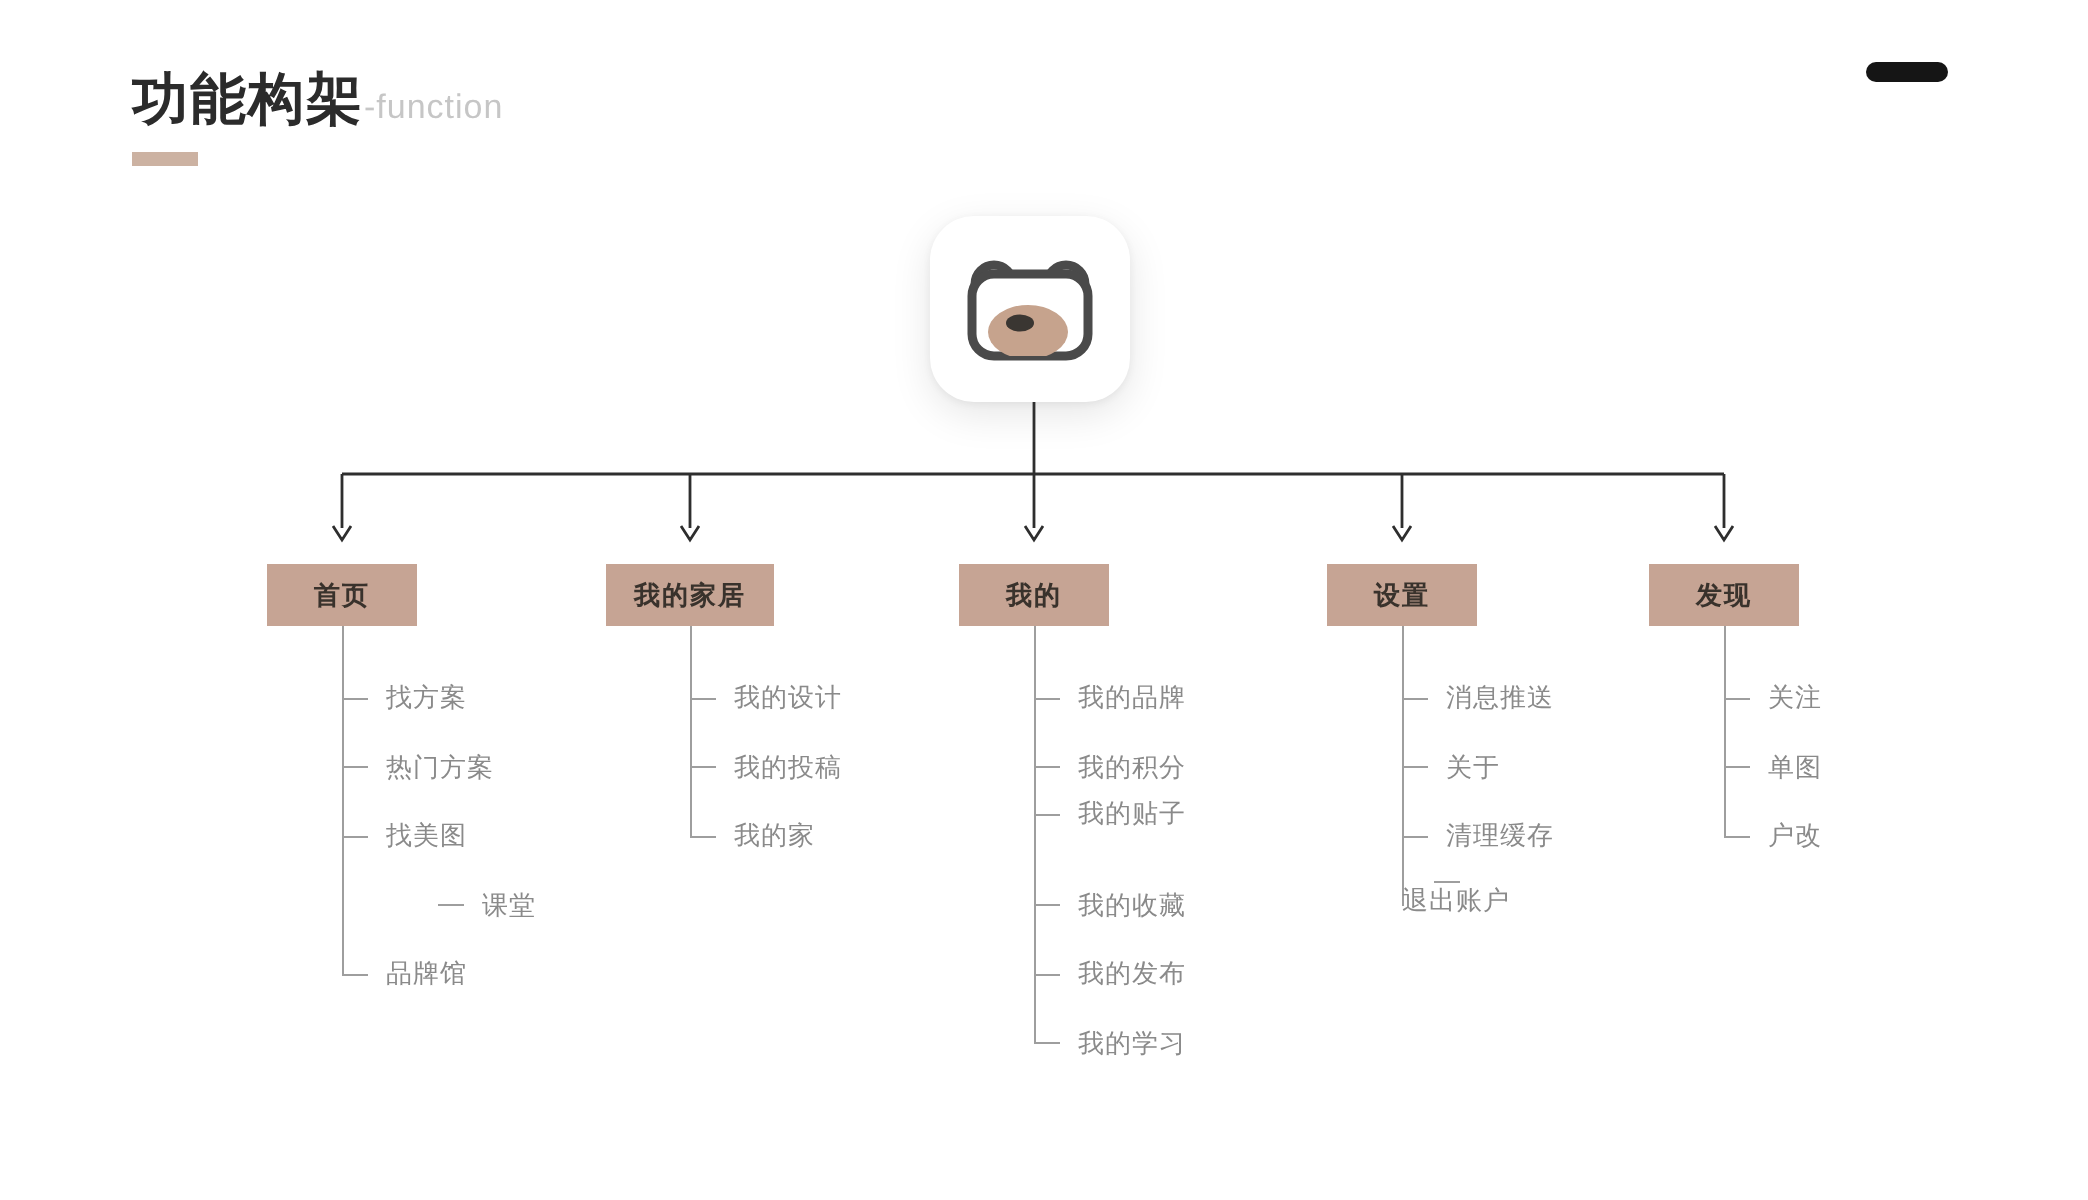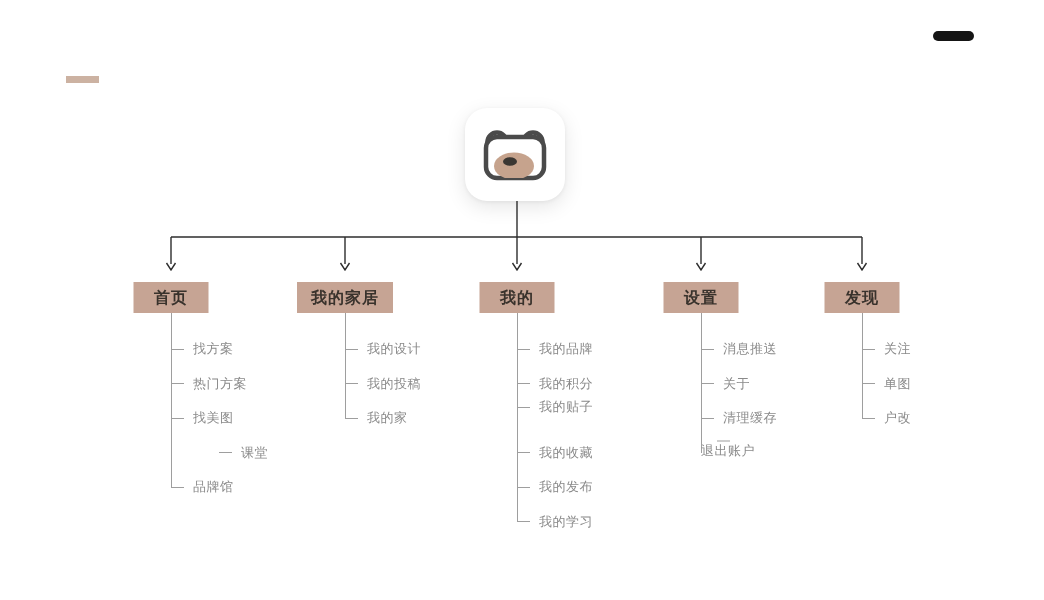--- a/index.html
+++ b/index.html
@@ -44,41 +44,44 @@
     position:absolute; left:0; top:0; width:1044px; height:600px;
     pointer-events:none;
   }
 
   
   .branch-header {
     position:absolute; transform:translateX(-50%);
     height:31px; line-height:31px; padding:0 14px; min-width:75px;
     box-sizing:border-box; text-align:center;
     background:#c6a494; color:#39322c;
-    font-size:16px; font-weight:700; letter-spacing:1px;
+    font-size:13px; font-weight:700; letter-spacing:1px;
     white-space:nowrap;
   }
   .branch-items { position:absolute; }
   .spine {
     position:absolute; left:0; top:0; width:1px; background:#9e9e9e;
   }
   .tree-item {
     position:absolute; left:0; transform:translateY(-50%);
     display:flex; align-items:center; white-space:nowrap;
   }
   .tick { display:inline-block; width:13px; height:1px; background:#9e9e9e; margin-right:9px; }
   .item-label { font-size:13px; color:#8a8a8a; letter-spacing:0.5px; }
 
   .bear-svg { display:block; }
 </style>
 </head>
 <body>
 
 <div class="slide">
 
+  <div class="title-block">
+    <h1 class="page-title"><span>功能构架</span><span class="page-subtitle">-function</span></h1>
+  </div>
   <div class="title-underline"></div>
 
   <div class="decor-dash"></div>
 
   <div class="app-icon-card">
     <svg class="bear-svg" width="64" height="54" viewBox="0 0 64 52">
       <defs>
         <clipPath id="headClip">
           <rect x="3" y="8" width="58" height="41" rx="11"></rect>
         </clipPath>

